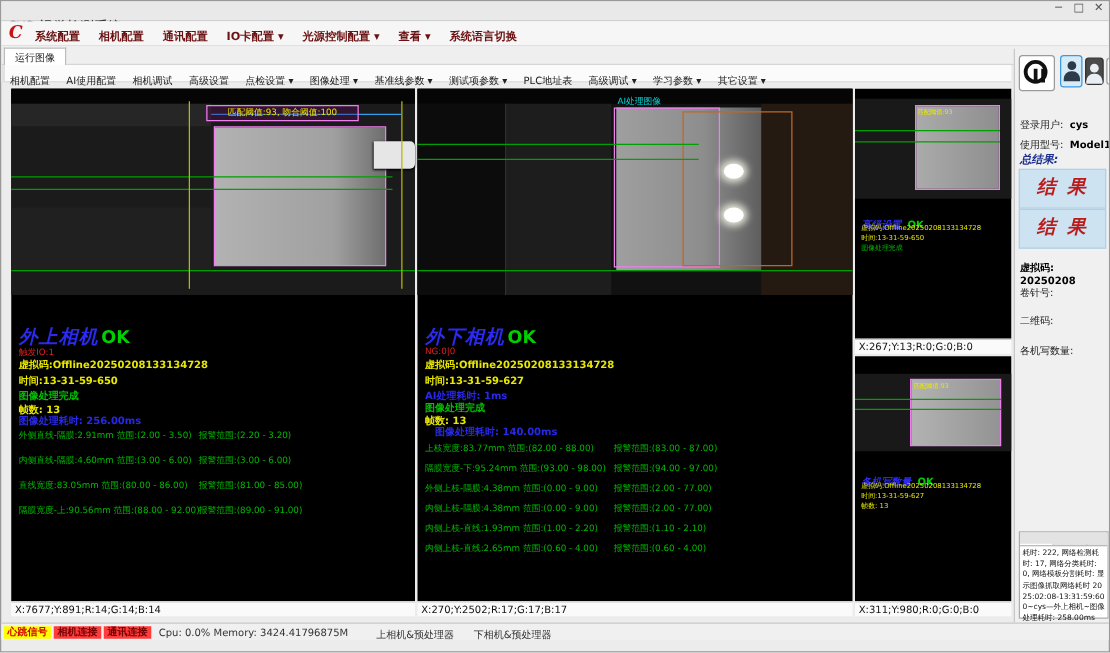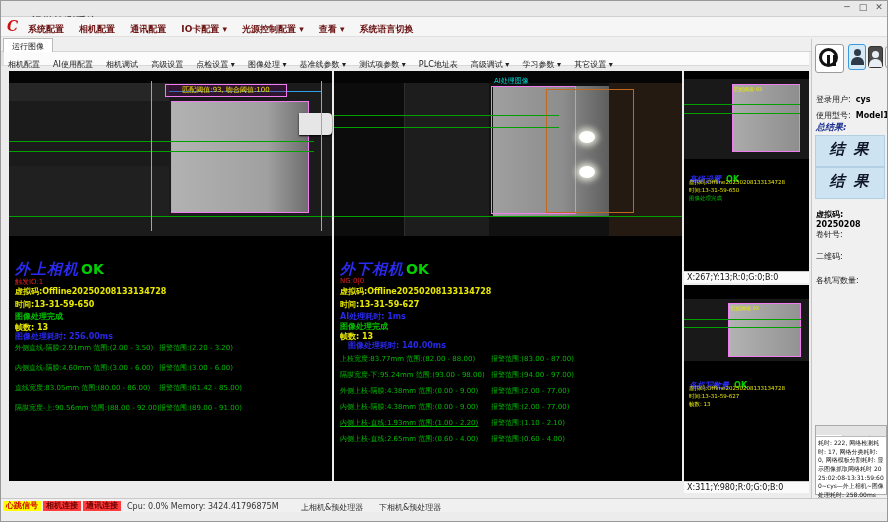--- a/index.html
+++ b/index.html
@@ -45,21 +45,21 @@
   .t-yel{font-size:8px;color:#e8e800;font-weight:bold;}
   .t-grn{font-size:8px;color:#00c000;font-weight:bold;}
   .t-blu{font-size:8px;color:#2828e8;font-weight:bold;}
   .mrow span{position:absolute;font-size:7px;color:#00b800;white-space:nowrap;}
 
   
   #rightpanel{left:810px;top:38px;width:78px;height:459px;background:#f0f0f0;border-left:1px solid #c8c8c8;}
   .rp-label{font-size:8px;color:#222;}
   .rp-value{font-size:8px;color:#000;font-weight:bold;}
   .result-box{width:70px;height:32px;background:#cde3f1;border:1px solid #b3cfe3;
-              color:#0f172a;font-size:15px;font-weight:bold;font-style:italic;
+              color:#b91c1c;font-size:15px;font-weight:bold;font-style:italic;
               text-align:center;line-height:26px;letter-spacing:2px;
               font-family:"DejaVu Serif","Liberation Serif",serif;}
   .btn{background:#fff;border:1px solid #9a9a9a;border-radius:3px;cursor:pointer;}
   #pause-btn{width:29px;height:29px;}
   .pause-circle{position:absolute;left:3px;top:3px;width:19px;height:19px;border:3px solid #111;border-radius:50%;}
   .pause-bar{position:absolute;top:8px;width:3px;height:11px;background:#111;}
   .person{position:relative;width:100%;height:100%;}
   .person::before{content:"";position:absolute;left:50%;top:4px;width:7px;height:7px;margin-left:-3.5px;border-radius:50%;background:#2d3a4a;}
   .person::after{content:"";position:absolute;left:50%;top:12px;width:13px;height:8px;margin-left:-6.5px;border-radius:6px 6px 0 0;background:#2d3a4a;}
   .person.light::before,.person.light::after{background:#e8eef4;}
@@ -155,27 +155,28 @@
     <div class="abs mrow" style="top:272px;width:100%;">
       <span style="left:6px;">外侧直线-隔膜:2.91mm 范围:(2.00 - 3.50)</span>
       <span style="left:150px;">报警范围:(2.20 - 3.20)</span>
     </div>
     <div class="abs mrow" style="top:292px;width:100%;">
       <span style="left:6px;">内侧直线-隔膜:4.60mm 范围:(3.00 - 6.00)</span>
       <span style="left:150px;">报警范围:(3.00 - 6.00)</span>
     </div>
     <div class="abs mrow" style="top:312px;width:100%;">
       <span style="left:6px;">直线宽度:83.05mm 范围:(80.00 - 86.00)</span>
-      <span style="left:150px;">报警范围:(61.42 - 85.00)</span>
+      <span style="left:150px;">报警范围:(81.00 - 85.00)</span>
     </div>
     <div class="abs mrow" style="top:332px;width:100%;">
       <span style="left:6px;">隔膜宽度-上:90.56mm 范围:(88.00 - 92.00)</span>
       <span style="left:150px;">报警范围:(89.00 - 91.00)</span>
     </div>
   </div>
+  <div class="abs coords" style="left:8px;top:480px;width:323px;height:12px;">X:7677;Y:891;R:14;G:14;B:14</div>
 
   <div class="abs campanel" style="left:333px;top:70px;width:348px;height:410px;">
     <div class="abs" style="left:0;top:0;width:348px;height:165px;background:#111;">
       <div class="abs photo-top" style="width:348px;"></div>
       <div class="abs" style="left:0;top:12px;width:70px;height:153px;background:#0c0c0c;"></div>
       <div class="abs" style="left:70px;top:12px;width:85px;height:153px;background:#1d1d1d;border-left:1px solid #2e2e2e;"></div>
       <div class="abs" style="left:275px;top:12px;width:73px;height:153px;background:#241a12;"></div>
 
       <div class="abs" style="left:159px;top:15px;width:116px;height:130px;background:linear-gradient(90deg,#9f9f9f 0%,#8d8d8d 60%,#5e5e5e 100%);"></div>
 
@@ -213,28 +214,29 @@
     </div>
     <div class="abs mrow" style="top:315px;width:100%;">
       <span style="left:6px;">外侧上枝-隔膜:4.38mm 范围:(0.00 - 9.00)</span>
       <span style="left:157px;">报警范围:(2.00 - 77.00)</span>
     </div>
     <div class="abs mrow" style="top:331px;width:100%;">
       <span style="left:6px;">内侧上枝-隔膜:4.38mm 范围:(0.00 - 9.00)</span>
       <span style="left:157px;">报警范围:(2.00 - 77.00)</span>
     </div>
     <div class="abs mrow" style="top:347px;width:100%;">
-      <span style="left:6px;text-decoration:underline;">内侧上枝-直线:1.93mm 范围:(1.00 - 2.20)</span>
+      <span style="left:6px;">内侧上枝-直线:1.93mm 范围:(1.00 - 2.20)</span>
       <span style="left:157px;">报警范围:(1.10 - 2.10)</span>
     </div>
     <div class="abs mrow" style="top:363px;width:100%;">
       <span style="left:6px;">内侧上枝-直线:2.65mm 范围:(0.60 - 4.00)</span>
       <span style="left:157px;">报警范围:(0.60 - 4.00)</span>
     </div>
   </div>
+  <div class="abs coords" style="left:333px;top:480px;width:348px;height:12px;">X:270;Y:2502;R:17;G:17;B:17</div>
 
   <div class="abs campanel" style="left:683px;top:70px;width:125px;height:200px;">
     <div class="abs" style="left:0;top:8px;width:125px;height:80px;background:#191919;">
       <div class="abs" style="left:48px;top:5px;width:68px;height:68px;background:linear-gradient(90deg,#ababab,#8e8e8e);border:1px solid #f07df0;"></div>
       <div class="abs gline" style="left:0;top:25px;width:116px;"></div>
       <div class="abs gline" style="left:0;top:34px;width:116px;"></div>
       <div class="abs tinyt" style="left:50px;top:7px;font-size:5px;color:#e8e800;">匹配阈值:93</div>
     </div>
     <div class="abs" style="left:5px;top:96px;">
       <span style="font-size:8px;font-weight:bold;font-style:italic;color:#2a2af0;">高级设置</span>

